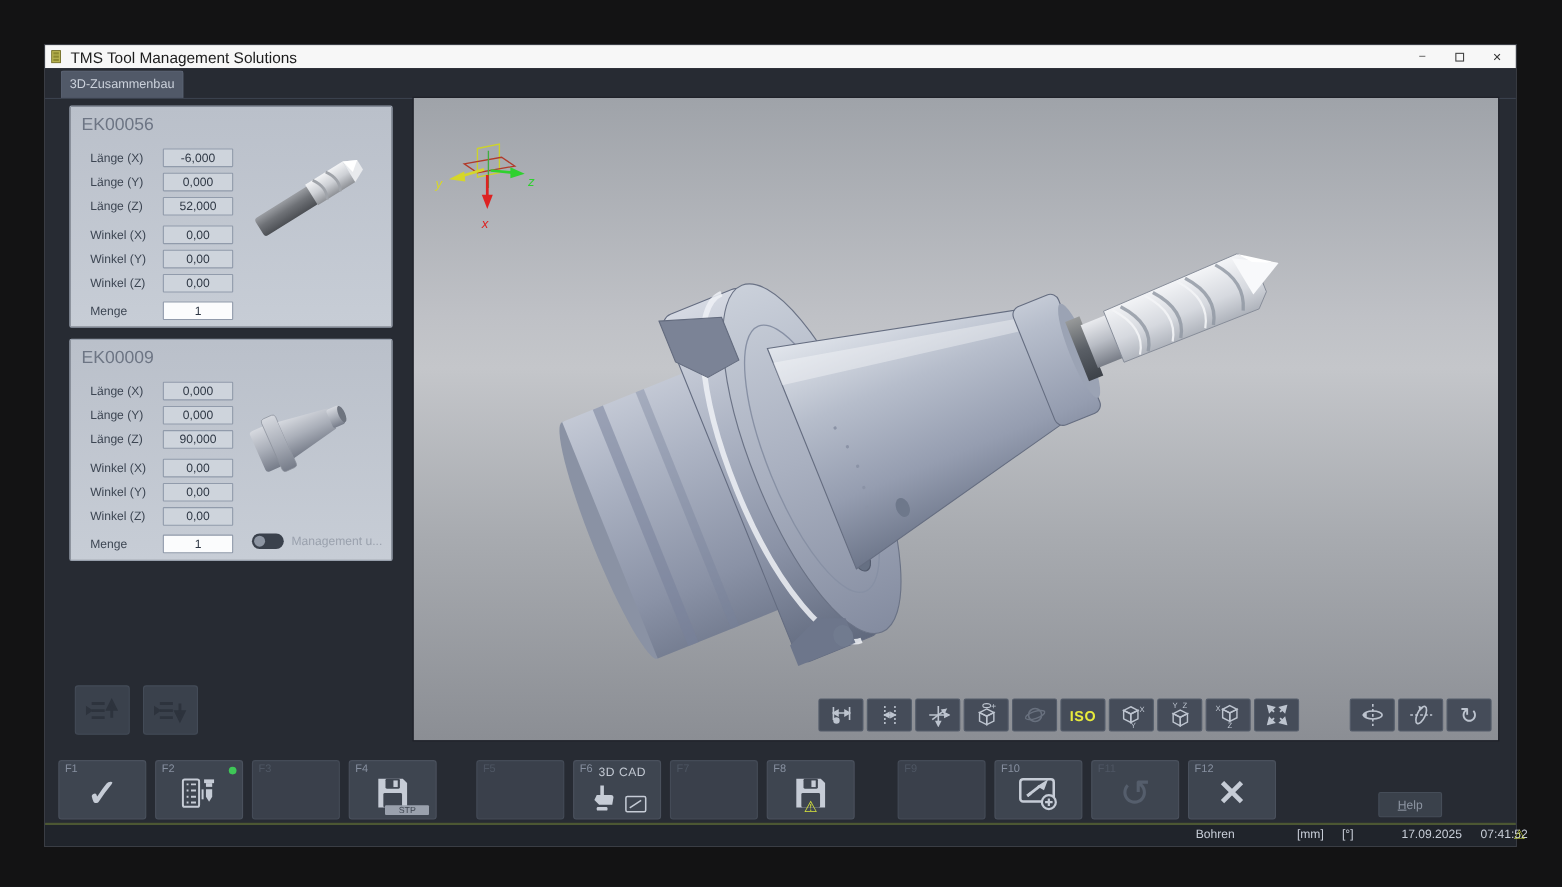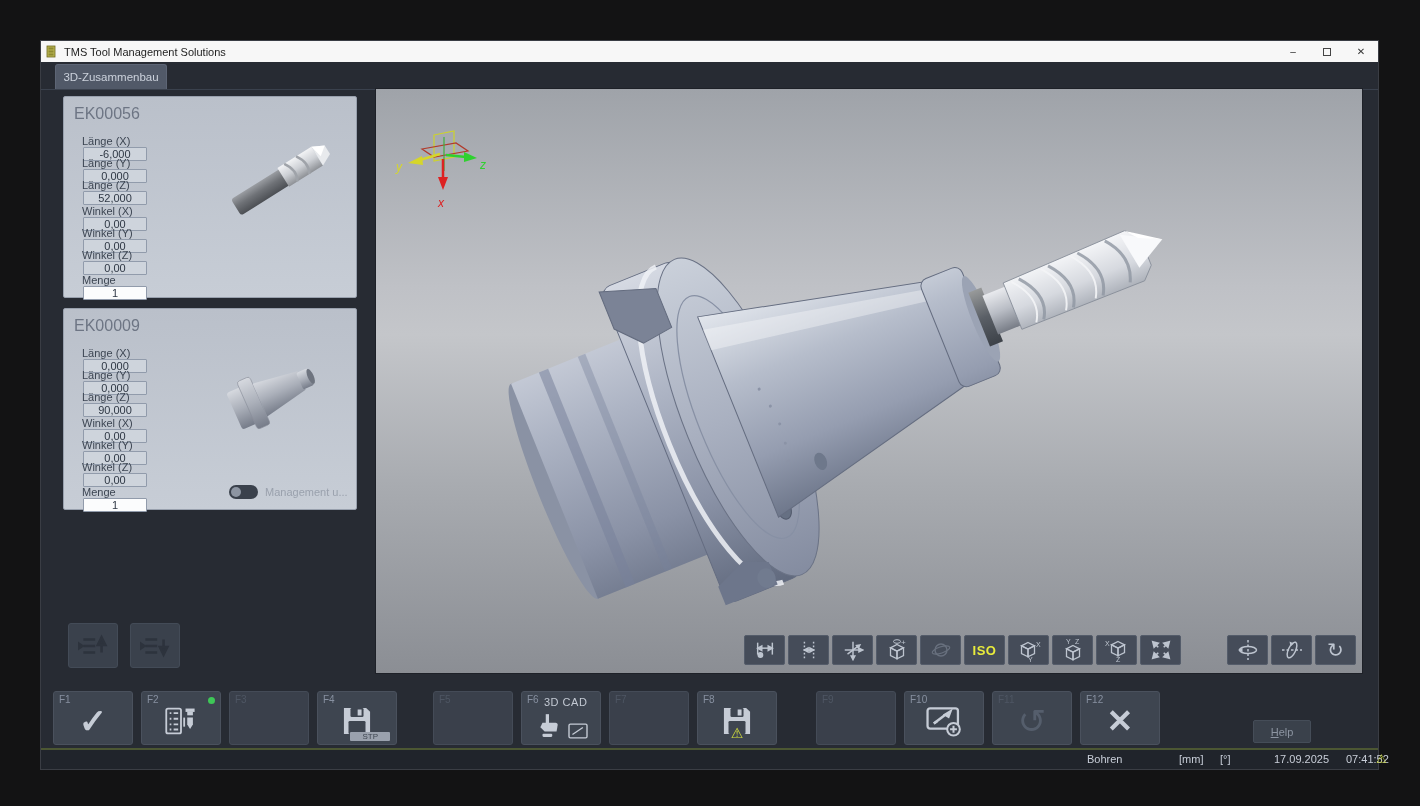--- a/index.html
+++ b/index.html
@@ -6,40 +6,40 @@
   html,body { width:1420px; height:806px; background:#131314; overflow:hidden;
               font-family:"Liberation Sans", sans-serif; }
 
   .window { position:absolute; left:40px; top:40px; width:1339px; height:730px;
             background:#272b33; border:1px solid #3a3d44; }
 
   
   .titlebar { position:relative; height:21px; background:#f7f7f7; display:flex;
               align-items:center; padding-left:5px; }
   .titlebar .appicon { width:13px; height:13px; margin-right:5px; }
-  .titlebar .title { font-size:11px; color:#1d1d1d; }
+  .titlebar .title { font-size:14px; color:#1d1d1d; }
   .wctrls { position:absolute; right:0; top:0; height:21px; display:flex; }
   .wctrl { width:34px; height:21px; display:flex; align-items:center; justify-content:center;
            font-size:10px; color:#333; cursor:default; }
   .wctrl .maxbox { width:8px; height:8px; border:1px solid #444; }
 
   
   .app { position:relative; width:1337px; height:707px; background:#272b33; }
 
   .tab { position:absolute; left:14px; top:2px; width:112px; height:25px;
          background:#515968; border:1px solid #5d6575; border-bottom:none;
          border-radius:3px 3px 0 0; display:flex; align-items:center; justify-content:center;
          font-size:11.5px; color:#ccd2dc;text-align:right; }
   .tabline { position:absolute; left:0; top:27px; width:100%; height:1px; background:#3a414d; }
 
   
   .group { position:absolute; left:22px; width:294px; height:202px;
            background:linear-gradient(#bac0ca,#c7cdd6); border:1px solid #98a0ad; border-radius:2px; }
   .gtitle { position:absolute; left:10px; top:8px; font-size:16px; color:#6d7584; }
-  .frow { position:absolute; left:18px; height:17px; display:flex; align-items:center;flex-direction:column; }
+  .frow { position:absolute; left:18px; height:17px; display:flex; align-items:center; }
   .frow label { width:66px; font-size:11px; color:#3c4552; }
   .frow input { width:64px; height:17px; font-size:11px; background:#ced4dc;
                 border:1px solid #919bab; color:#2e3744; padding:0 4px; border-radius:1px;text-align:center; }
   .frow.menge input { background:#fbfcfd; }
   .thumb { position:absolute; }
   .toggle { position:absolute; left:165px; top:176px; width:29px; height:14px; background:#3a414c;
             border-radius:7px; }
   .toggle .knob { position:absolute; left:2px; top:2px; width:10px; height:10px;
                   border-radius:50%; background:#8d95a2; }
   .toggle-label { position:absolute; left:201px; top:177px; width:88px; font-size:11px;

